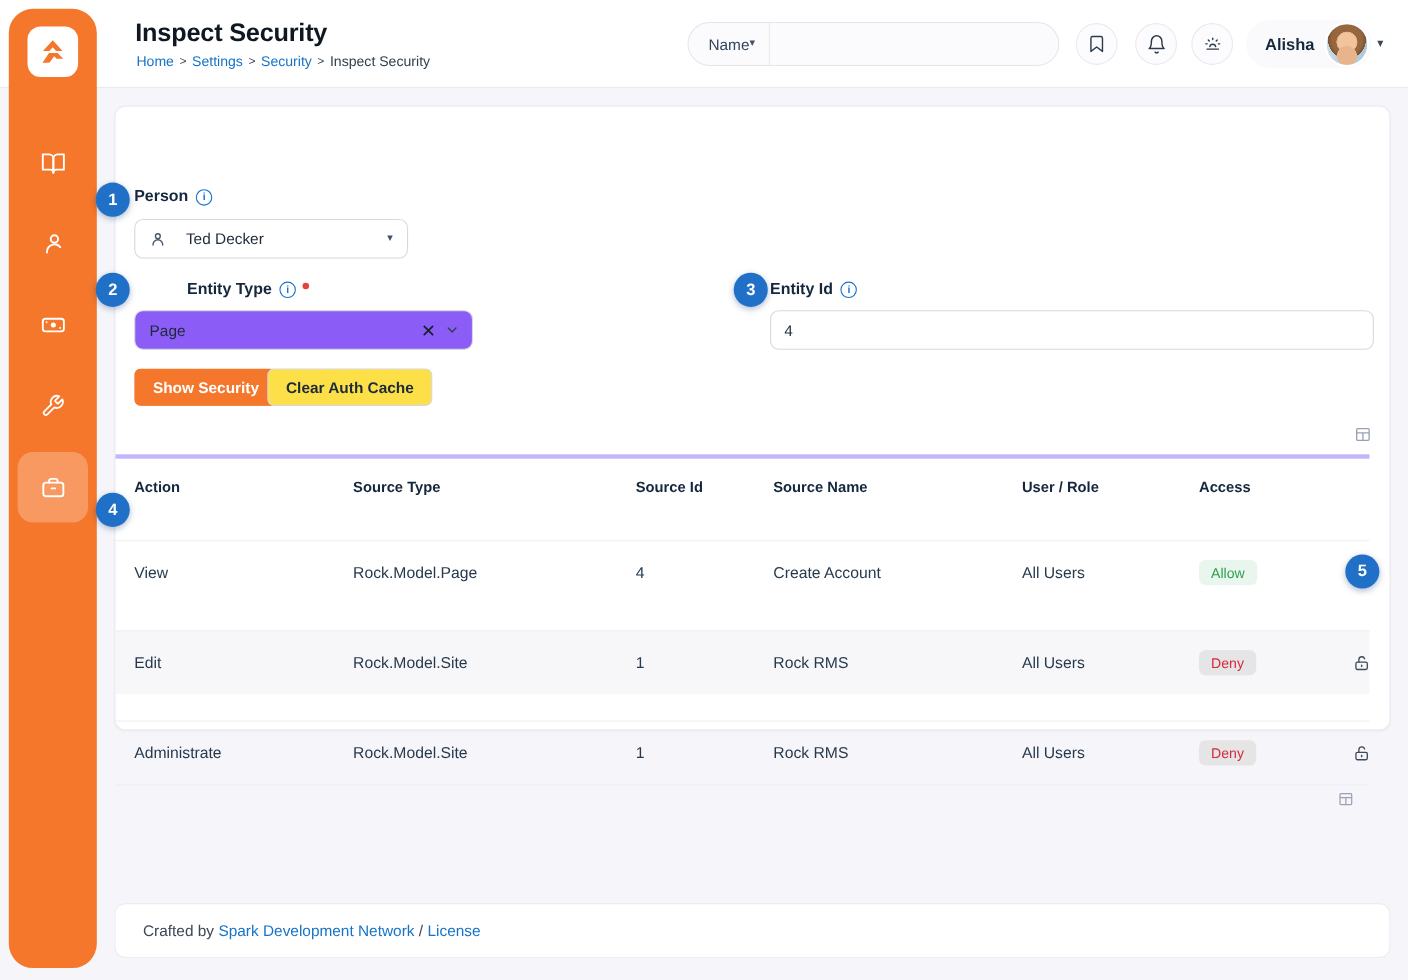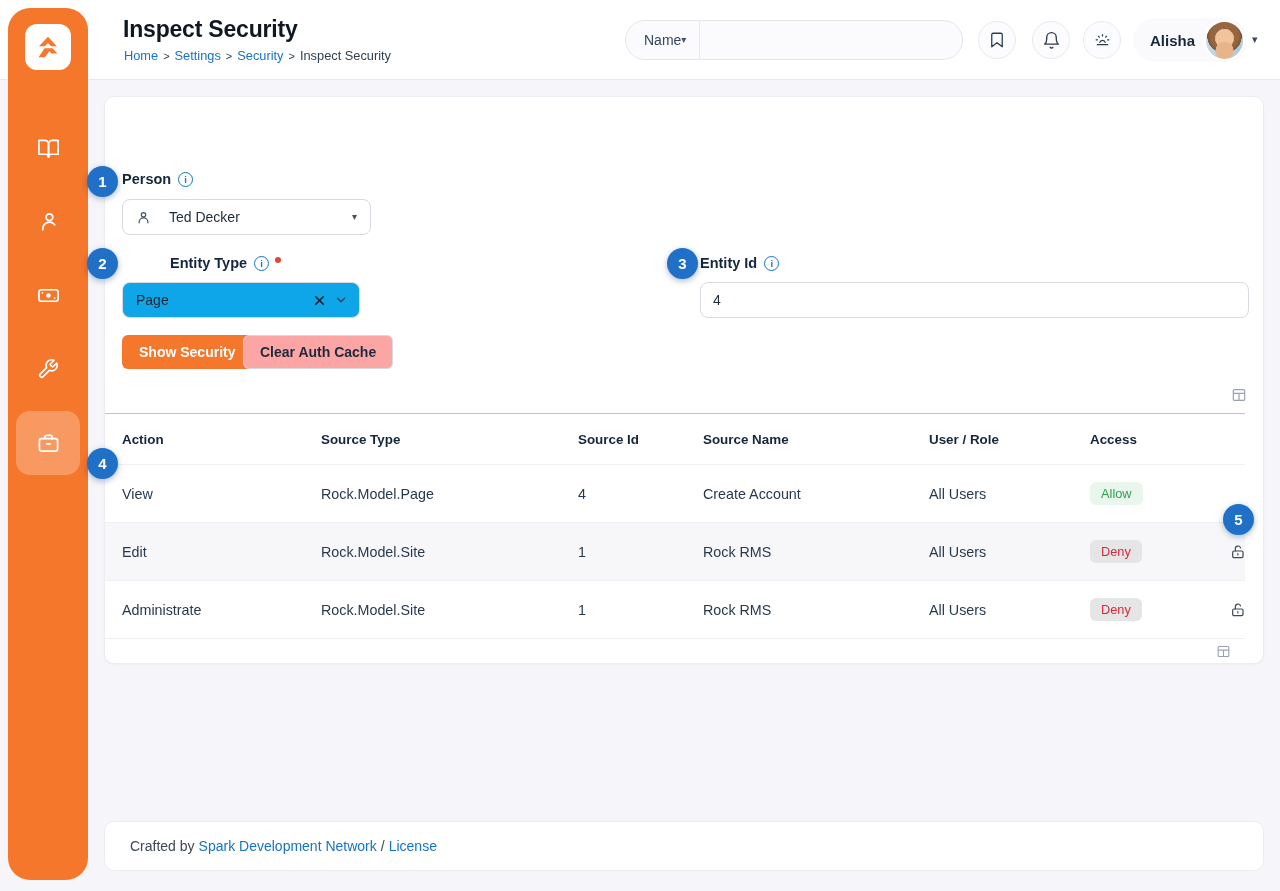--- a/index.html
+++ b/index.html
@@ -47,37 +47,37 @@
   .card { position:absolute; left:104px; top:96px; width:1160px; height:568px; background:#fff; border:1px solid #ececf3; border-radius:10px; box-shadow:0 1px 2px rgba(16,24,40,.04); }
   .card-header { height:57px; border-bottom:1px solid #ededf2; display:flex; align-items:center; padding:0 17px; font-size:15.5px; font-weight:700; color:#101822; }
 
   .field-label { position:absolute; display:flex; align-items:center; gap:7px; font-size:14.5px; font-weight:700; color:#14273c; }
   .info-icon { width:15px; height:15px; border:1.4px solid #1673c8; border-radius:50%; color:#1673c8; font-size:9.5px; font-weight:700; display:inline-flex; align-items:center; justify-content:center; cursor:pointer; }
   .req-dot { width:6px; height:6px; border-radius:50%; background:#e5443c; align-self:flex-start; margin:2px 0 0 -1px; }
 
   .picker { position:absolute; left:17px; top:102px; width:249px; height:36px; border:1px solid #d8d8e0; border-radius:8px; background:#fff; display:flex; align-items:center; padding:0 13px; gap:18px; font-size:14px; color:#1d2a38; cursor:pointer; }
   .picker .caret { margin-left:auto; }
 
-  .select { position:absolute; left:17px; top:185px; width:238px; height:36px; border:1px solid #d8d8e0; border-radius:8px; background:#0ea5e9; display:flex; align-items:center; padding:0 11px 0 13px; font-size:14px; color:#1d2a38; cursor:pointer; }
+  .select { position:absolute; left:17px; top:185px; width:308px; height:36px; border:1px solid #d8d8e0; border-radius:8px; background:#8b5cf6; display:flex; align-items:center; padding:0 11px 0 13px; font-size:14px; color:#1d2a38; cursor:pointer; }
   .select .sel-clear { margin-left:auto; display:flex; cursor:pointer; }
   .select .sel-chev { margin-left:8px; display:flex; }
 
   .text-input { position:absolute; left:595px; top:185px; width:549px; height:36px; border:1px solid #d8d8e0; border-radius:8px; background:#fff; padding:0 12px; font-size:14px; color:#1d2a38; outline:none; font-family:"Liberation Sans", sans-serif; }
 
   .btn { position:absolute; top:238px; height:34px; border-radius:6px; font-size:14px; font-weight:700; display:flex; align-items:center; padding:16px 16px; cursor:pointer; border:1px solid transparent; font-family:"Liberation Sans", sans-serif; }
   .btn-primary { left:17px; background:#f4772b; color:#fff; }
-  .btn-default { left:138px; background:#fca5a5; color:#1c2a3a; border-color:#d8d8e0; font-weight:700; }
+  .btn-default { left:138px; background:#fde047; color:#1c2a3a; border-color:#d8d8e0; font-weight:700; }
 
   .grid-toolbar-icon { position:absolute; right:16px; top:290px; cursor:pointer; display:flex; }
 
   
-  .grid-table { position:absolute; left:0; right:18px; top:316px; border-top:1px solid #c4b5fd; font-size:14.3px; }
+  .grid-table { position:absolute; left:0; right:18px; top:316px; border-top:4px solid #c4b5fd; font-size:14.3px; }
   .t-row { display:grid; grid-template-columns:199px 257px 125px 226px 161px 140px 1fr; align-items:center; padding-left:17px; }
   .t-head { height:50px; font-size:13.4px; font-weight:700; color:#14273c; }
-  .t-body-row { height:58px; border-top:1px solid #eef0f3; color:#273a4d; }
+  .t-body-row { height:58px; border-top:1px solid #eef0f3; color:#273a4d;margin-top:24px; }
   .t-body-row.alt { background:#f7f7fa; }
   .t-foot { height:26px; border-top:1px solid #eef0f3; display:flex; align-items:center; justify-content:flex-end; padding-right:14px; }
   .badge { display:inline-block; padding:4px 11px; border-radius:6px; font-size:12.8px; font-weight:400; }
   .badge.allow { background:#e9f6ee; color:#2f9e4f; }
   .badge.deny { background:#e5e5e5; color:#d6293e; }
   .lock-cell { justify-self:end; padding-right:14px; display:flex; cursor:pointer; }
 
   
   .callout { position:absolute; width:31px; height:31px; border-radius:50%; background:#2170c8; color:#fff; font-size:15px; font-weight:700; display:flex; align-items:center; justify-content:center; z-index:20; box-shadow:0 2px 6px rgba(20,60,120,.35); }
 

